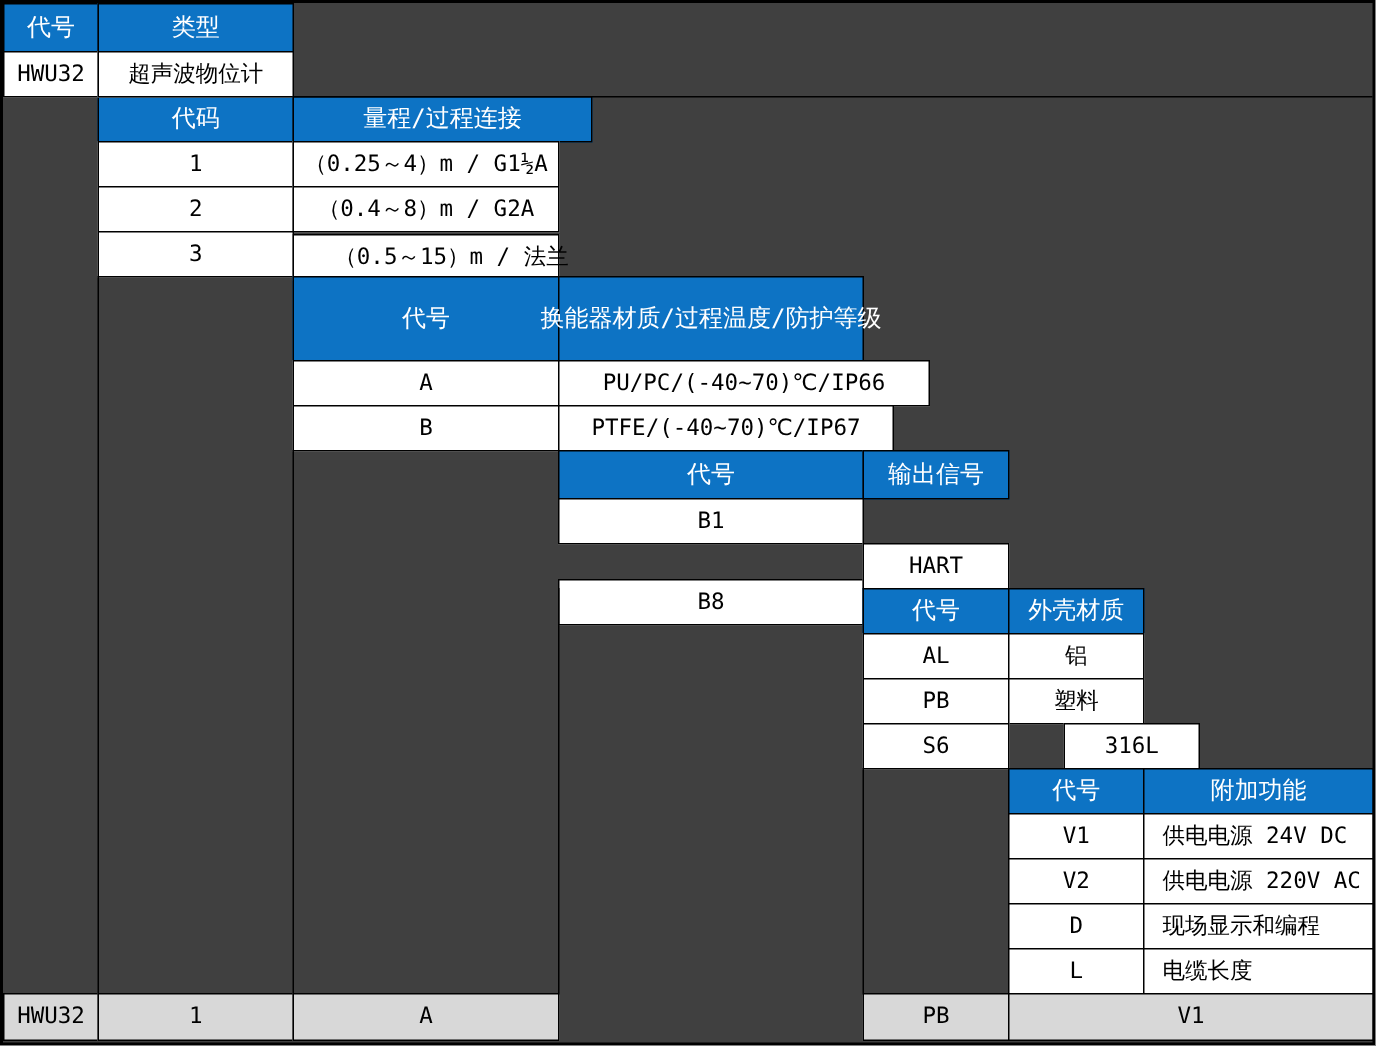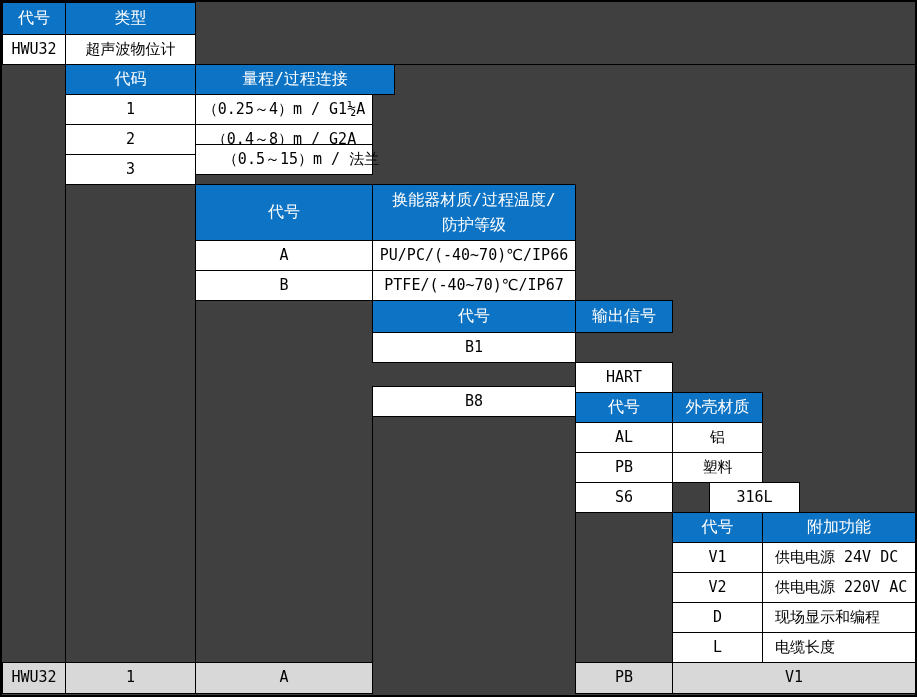--- a/index.html
+++ b/index.html
@@ -6,21 +6,21 @@
   .wrap{
     position:relative;width:917px;height:697px;background:#404040;
     font-family:"DejaVu Sans Mono","DejaVu Sans",monospace;
   }
   .cell{
     position:absolute;box-sizing:border-box;border:1px solid #000;
     display:flex;align-items:center;justify-content:center;
     font-size:15px;color:#000;background:#fff;white-space:pre;line-height:1.3;
   }
   .hdr{background:#0d73c4;color:#ffffff;font-size:16px;}
-  .hdr2{flex-direction:column;line-height:1.55;}
+  .hdr2{line-height:1.55;}
   .sum{background:#d8d8d8;}
   .laligned{justify-content:flex-start;padding-left:12px;}
   .gline{position:absolute;background:#000;}
   .outer{position:absolute;left:0;top:0;right:0;bottom:0;border:2px solid #000;box-sizing:border-box;pointer-events:none;}
 </style>
 </head>
 <body>
 
 <div class="wrap">
 
@@ -29,31 +29,31 @@
   <div class="cell" style="left:2px;top:34px;width:64px;height:31px;">HWU32</div>
   <div class="cell hdr" style="left:65px;top:64px;width:131px;height:31px;">代码</div>
 
   <div class="cell" style="left:65px;top:34px;width:131px;height:31px;">超声波物位计</div>
   <div class="cell hdr" style="left:195px;top:64px;width:200px;height:31px;">量程/过程连接</div>
   <div class="cell" style="left:65px;top:94px;width:131px;height:31px;">1</div>
   <div class="cell" style="left:195px;top:94px;width:178px;height:31px;">（0.25～4）m / G1½A</div>
   <div class="cell" style="left:65px;top:124px;width:131px;height:31px;">2</div>
   <div class="cell" style="left:195px;top:124px;width:178px;height:31px;">（0.4～8）m / G2A</div>
   <div class="cell" style="left:65px;top:154px;width:131px;height:31px;">3</div>
-  <div class="cell" style="left:195px;top:144px;width:178px;height:31px;padding-left:34px;">（0.5～15）m / 法兰</div>
+  <div class="cell" style="left:195px;top:156px;width:178px;height:31px;padding-left:34px;">（0.5～15）m / 法兰</div>
 
   <div class="cell hdr" style="left:195px;top:184px;width:178px;height:57px;">代号</div>
   <div class="cell hdr hdr2" style="left:372px;top:184px;width:204px;height:57px;">
     <span>换能器材质/过程温度/</span>
     <span>防护等级</span>
   </div>
   <div class="cell" style="left:195px;top:240px;width:178px;height:31px;">A</div>
-  <div class="cell" style="left:372px;top:240px;width:204px;height:31px;">PU/PC/(-40~70)℃/IP66</div>
+  <div class="cell" style="left:372px;top:240px;width:248px;height:31px;">PU/PC/(-40~70)℃/IP66</div>
   <div class="cell" style="left:195px;top:270px;width:178px;height:31px;">B</div>
-  <div class="cell" style="left:372px;top:270px;width:204px;height:31px;">PTFE/(-40~70)℃/IP67</div>
+  <div class="cell" style="left:372px;top:270px;width:224px;height:31px;">PTFE/(-40~70)℃/IP67</div>
 
   <div class="cell hdr" style="left:372px;top:300px;width:204px;height:33px;">代号</div>
   <div class="cell hdr" style="left:575px;top:300px;width:98px;height:33px;">输出信号</div>
   <div class="cell" style="left:372px;top:332px;width:204px;height:31px;">B1</div>
   <div class="cell" style="left:372px;top:362px;width:204px;height:31px;margin-top:24px;">B8</div>
   <div class="cell" style="left:575px;top:362px;width:98px;height:31px;">HART</div>
 
   <div class="cell hdr" style="left:575px;top:392px;width:98px;height:31px;">代号</div>
   <div class="cell hdr" style="left:672px;top:392px;width:91px;height:31px;">外壳材质</div>
   <div class="cell" style="left:575px;top:422px;width:98px;height:31px;">AL</div>

